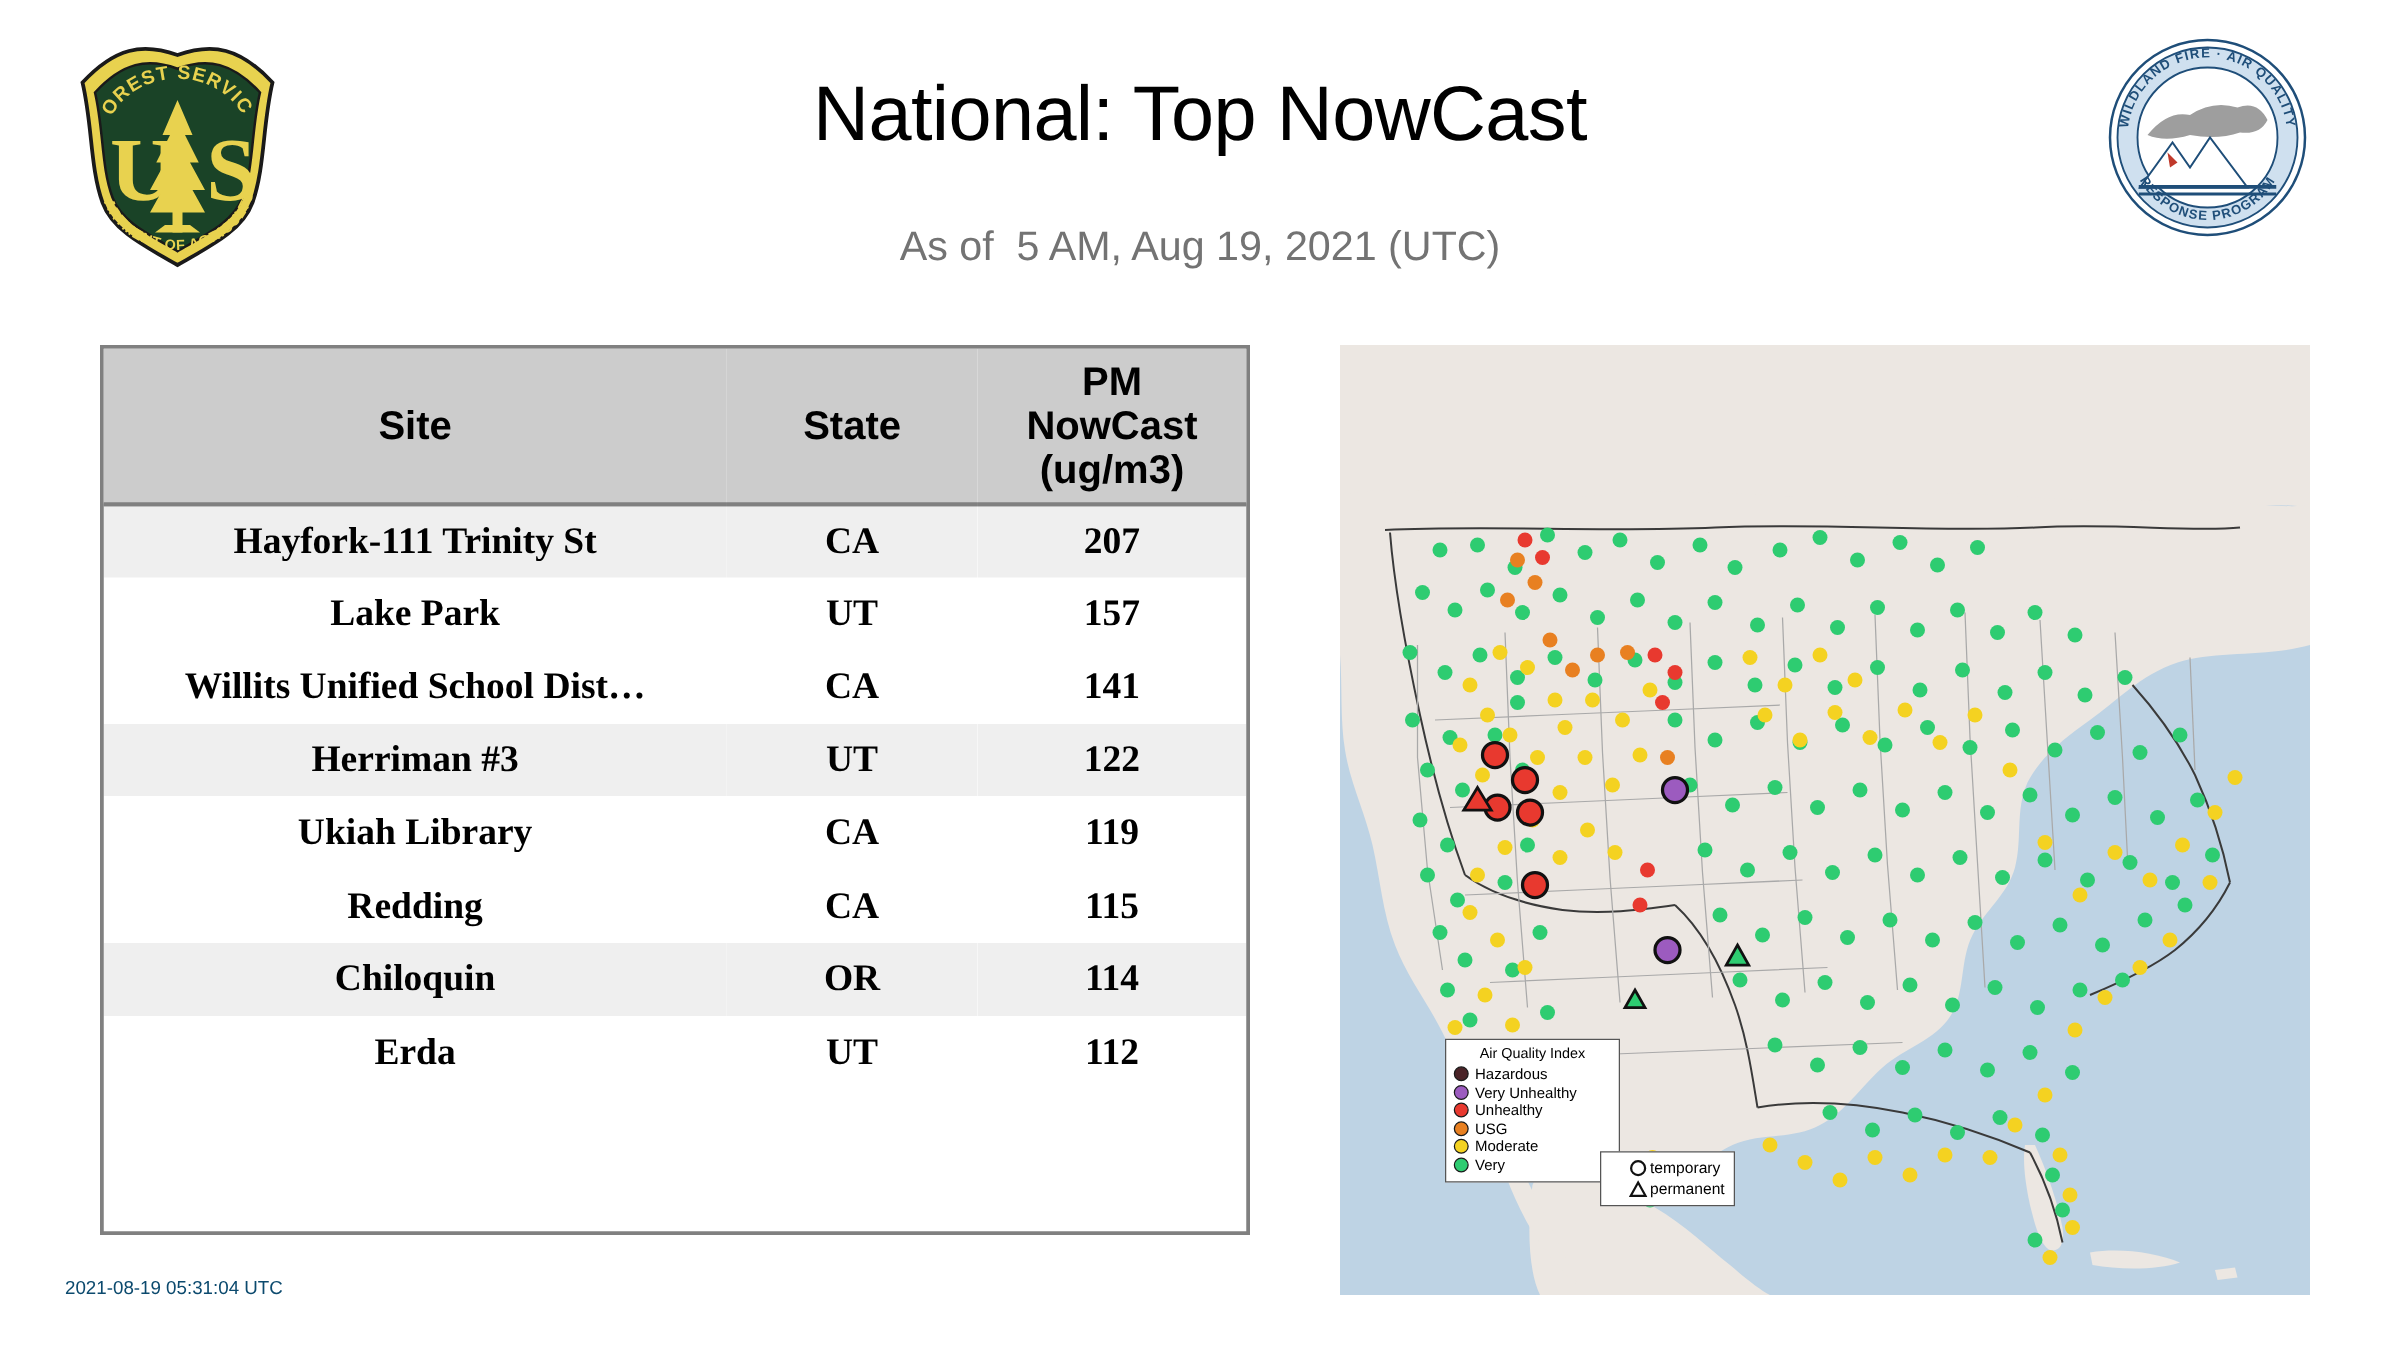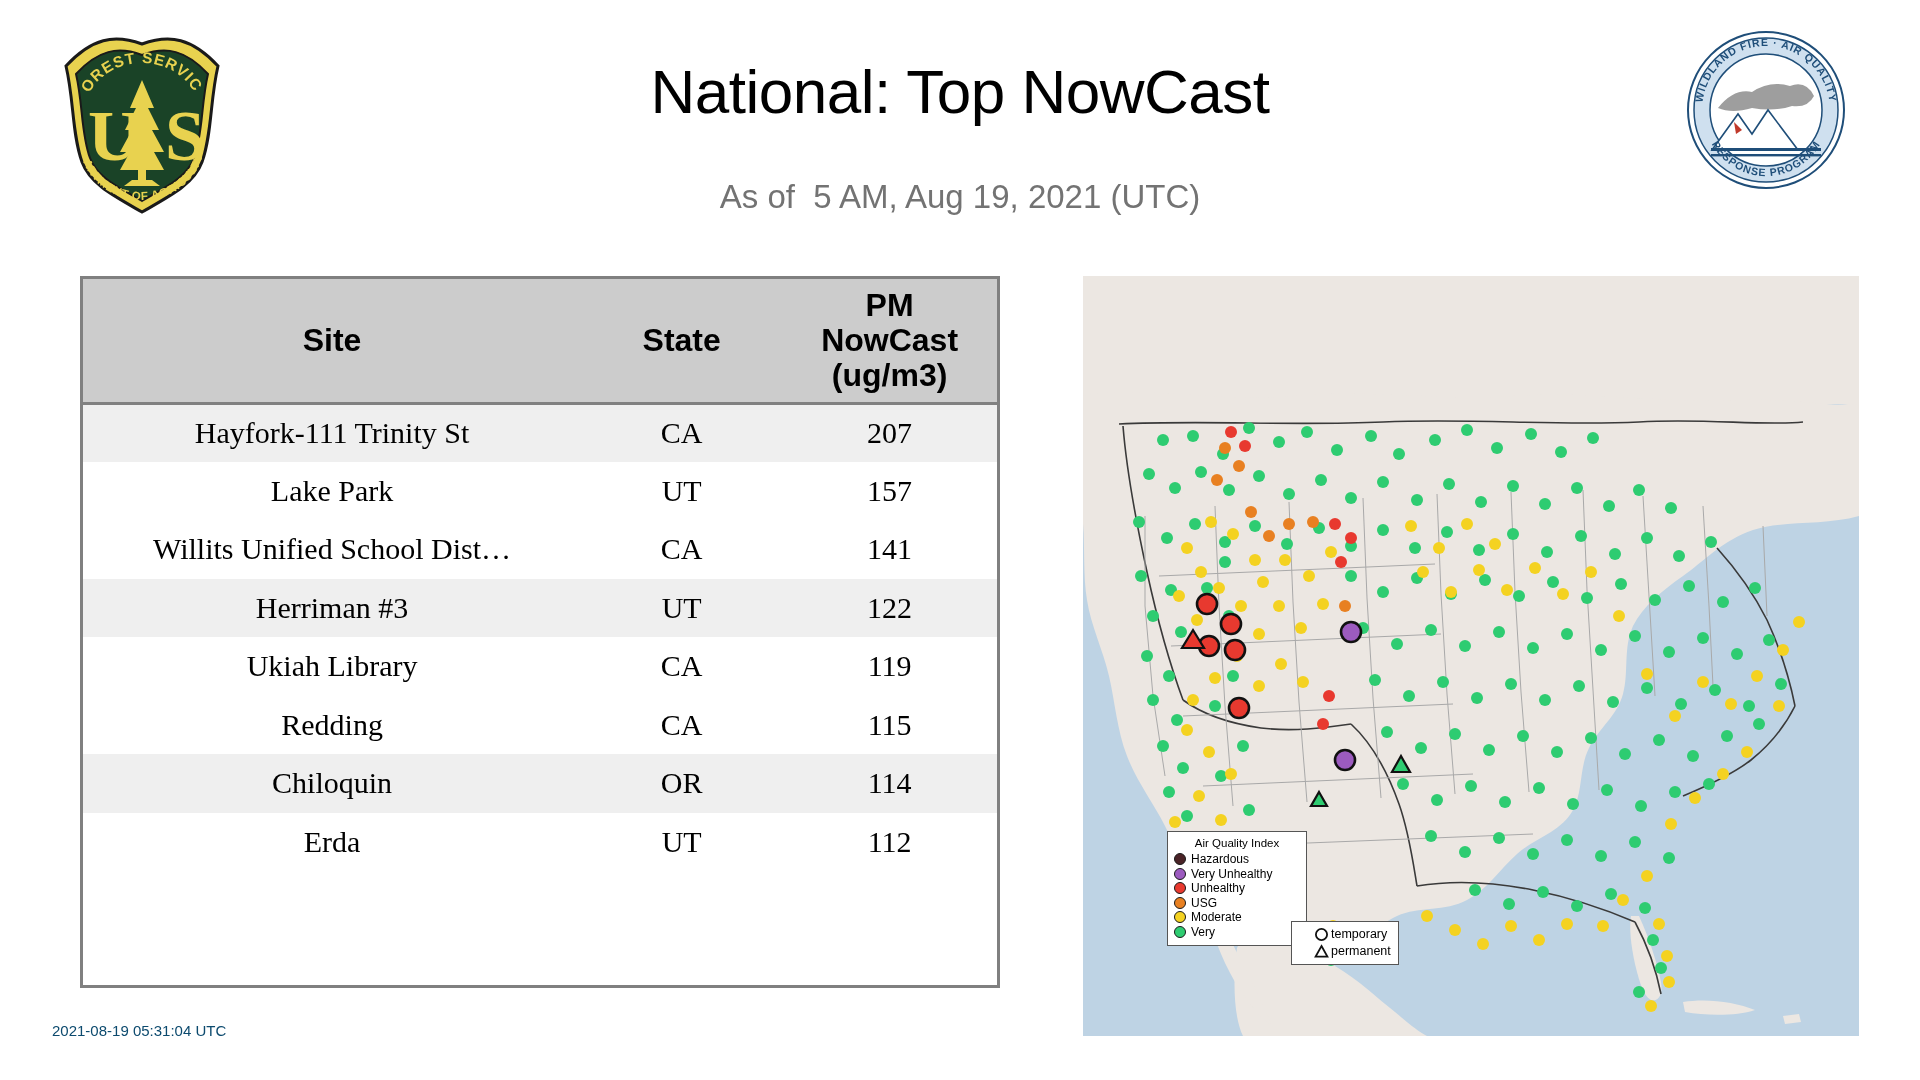--- a/index.html
+++ b/index.html
@@ -52,21 +52,21 @@
     height: 124px;
     border-bottom: 3px solid #808080;
     line-height: 1.08;
   }
   col.c-site  { width: 54.5%; }
   col.c-state { width: 22.0%; }
   col.c-val   { width: 23.5%; }
 
   tbody td {
     font-family: "Liberation Serif", serif;
-    font-weight: 400;
+    font-weight: 700;
     font-size: 30px;
     color: #000;
     text-align: center;
     height: 58.5px;
     padding: 0 4px;
     white-space: nowrap;
     overflow: hidden;
   }
   tbody tr.odd td { background: #efefef; }
   tbody tr.even td { background: #ffffff; }
@@ -76,21 +76,20 @@
     font-size: 15px; color: #0c4a6e;
     font-family: "Liberation Sans", sans-serif;
   }
 
   
   #map {
     position: absolute; left: 1072px; top: 276px;
     width: 776px; height: 760px;
     background: #a21caf;
     overflow: hidden;
-    margin-left: 11px;
   }
   #map svg { display: block; }
 
   .legend-box {
     position: absolute;
     background: #ffffff;
     border: 1.6px solid #555;
     font-family: "Liberation Sans", sans-serif;
   }
   #aqi-legend { left: 84px; top: 555px; width: 140px; padding: 5px 6px 6px 6px; }

